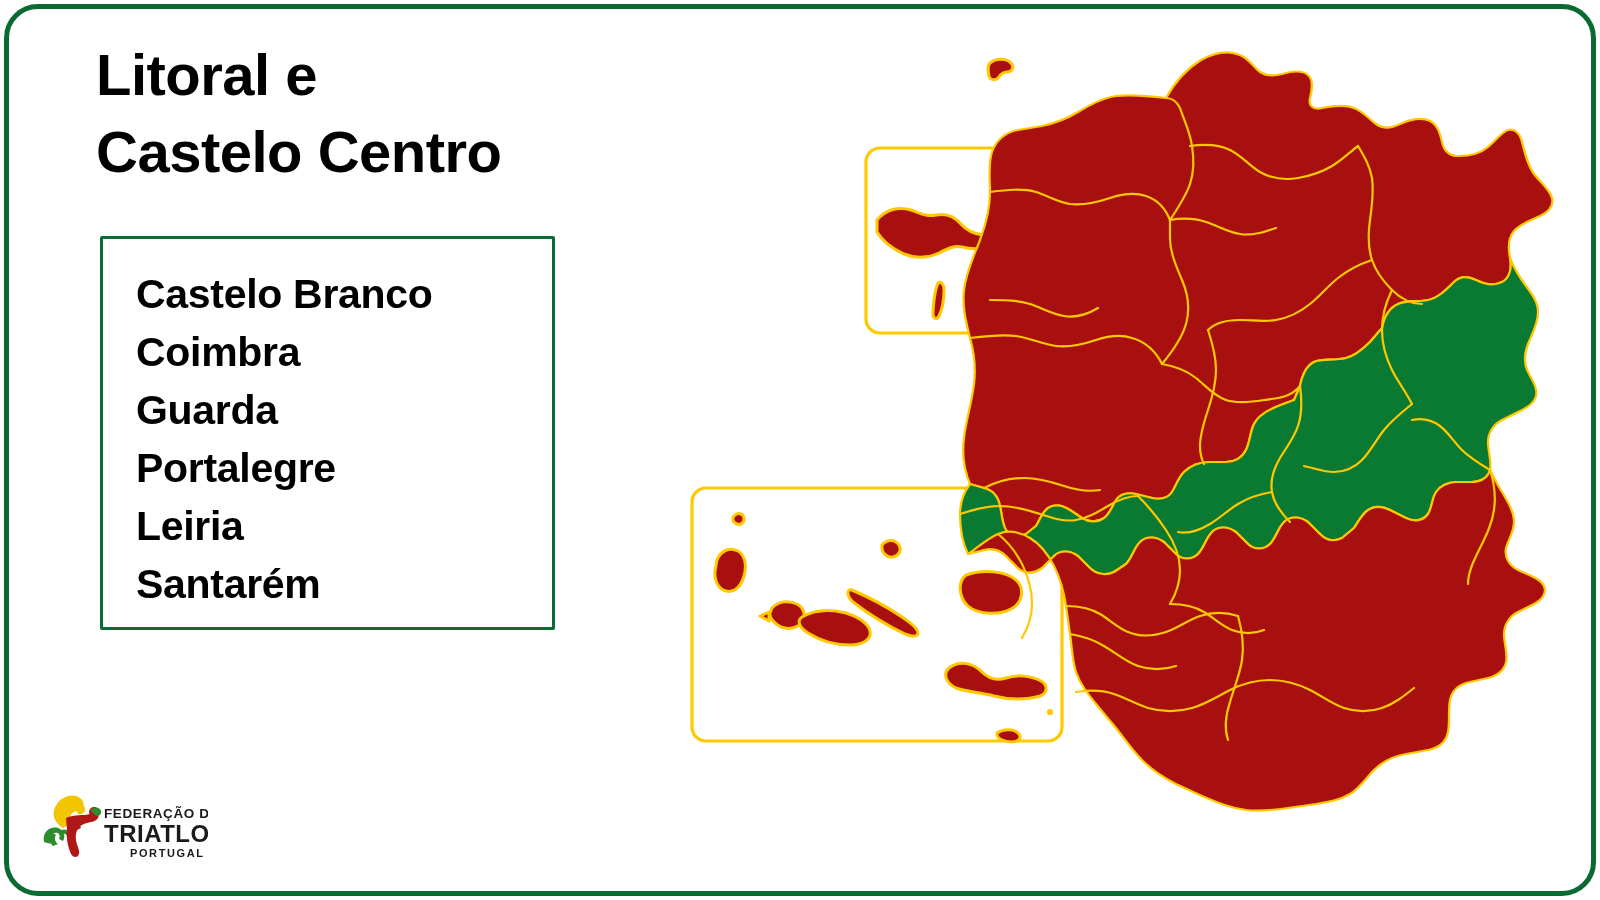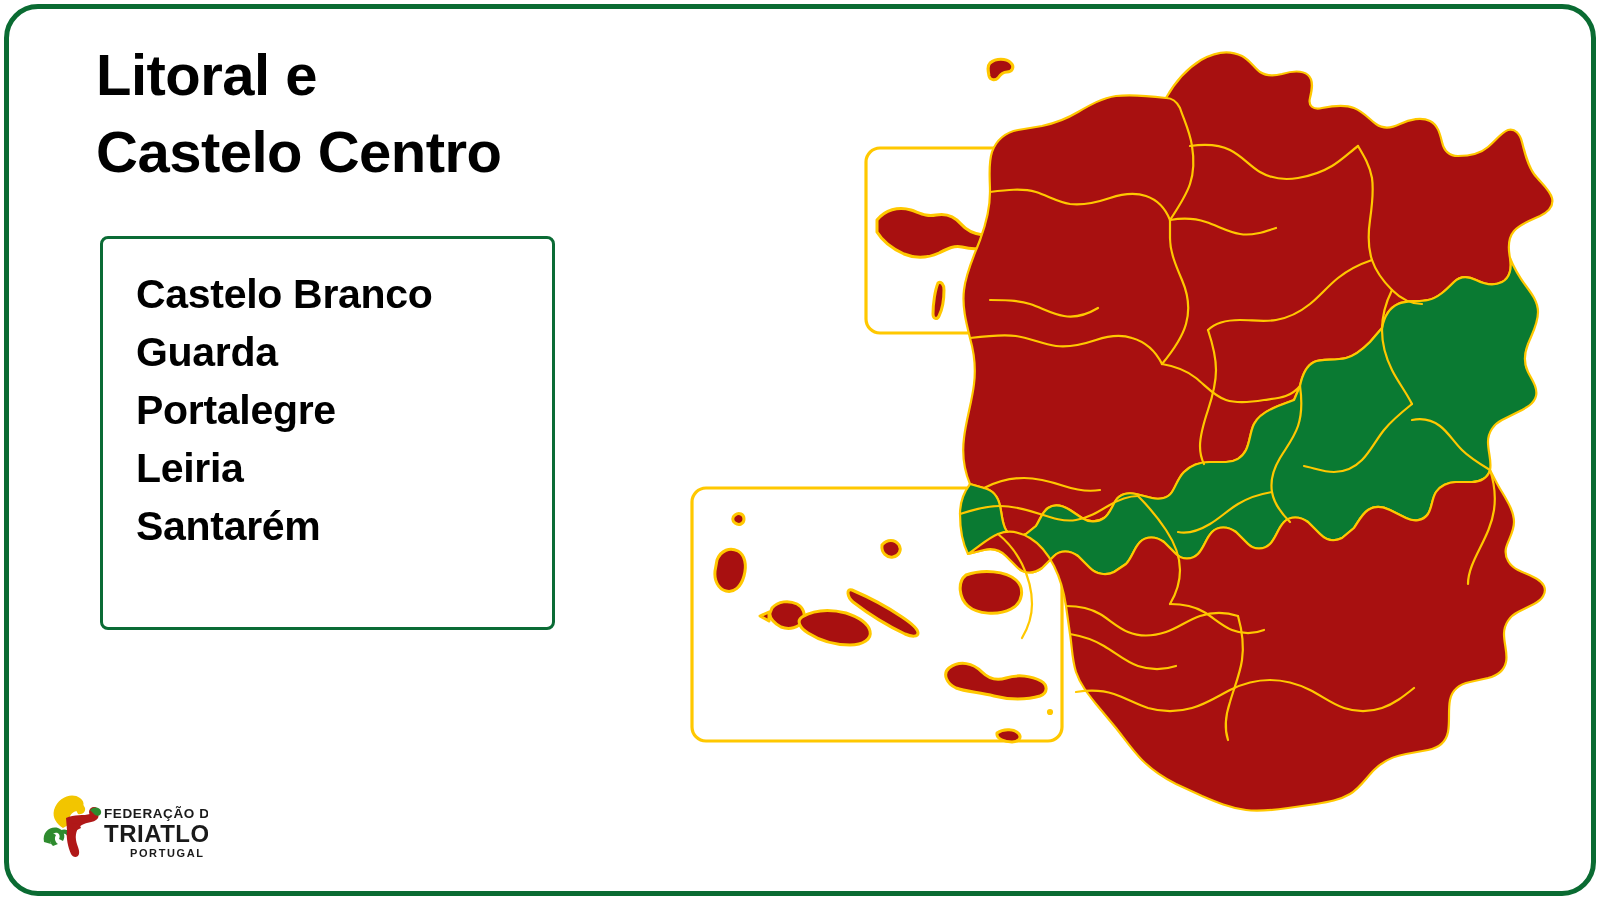--- a/index.html
+++ b/index.html
@@ -53,21 +53,21 @@
   }
 
   .districts-box {
     position: absolute;
     left: 100px;
     top: 236px;
     width: 455px;
     height: 394px;
     box-sizing: border-box;
     border: 3px solid #0b6b35;
-    border-radius: 8px;
+    border-radius: 2px;
     background: #ffffff;
   }
   .districts-list {
     list-style: none;
     margin: 0;
     padding: 26px 0 0 33px;
   }
   .districts-list li {
     font-size: 41px;
     font-weight: bold;
@@ -115,20 +115,21 @@
   <div class="slide-frame"></div>
 
   <div class="title-block">
     <div class="title-line">Litoral e</div>
     <div class="title-line">Castelo Centro</div>
   </div>
 
   <div class="districts-box">
     <ul class="districts-list">
       <li>Castelo Branco</li>
+      <li>Coimbra</li>
       <li>Guarda</li>
       <li>Portalegre</li>
       <li>Leiria</li>
       <li>Santarém</li>
     </ul>
   </div>
 
   <div class="logo">
     <svg width="180" height="84" viewBox="0 0 180 84" xmlns="http://www.w3.org/2000/svg">
       <g>

